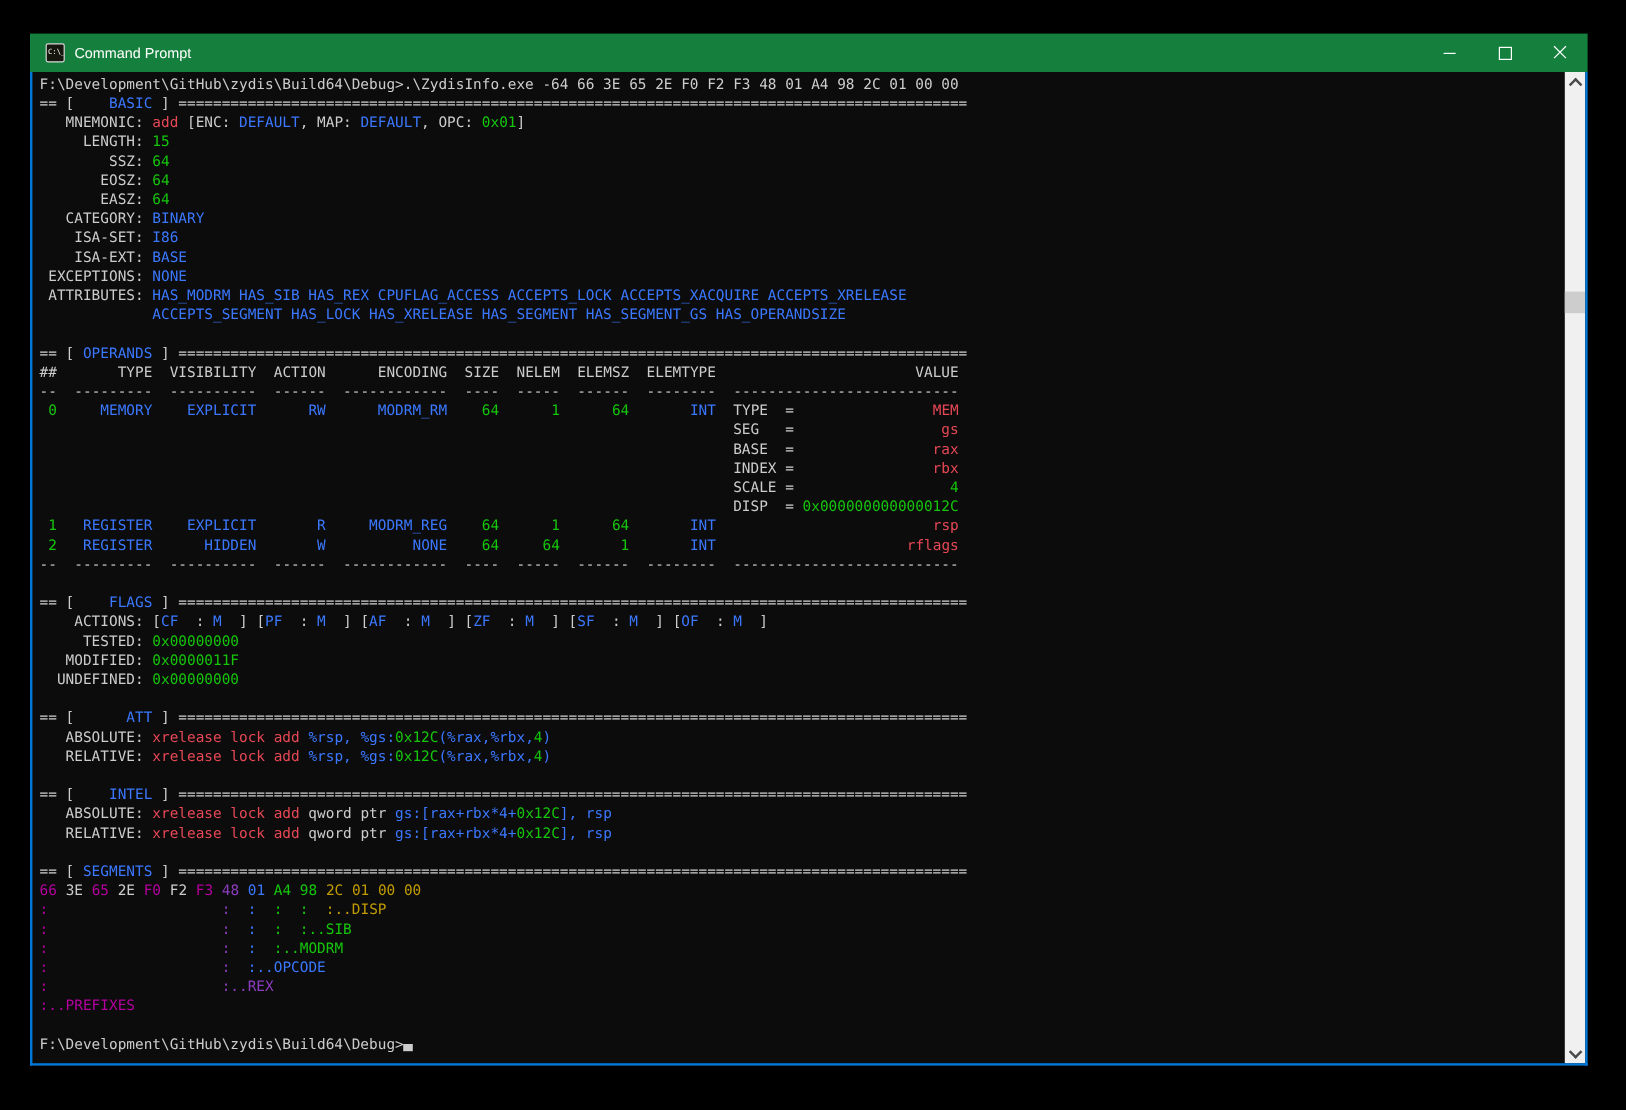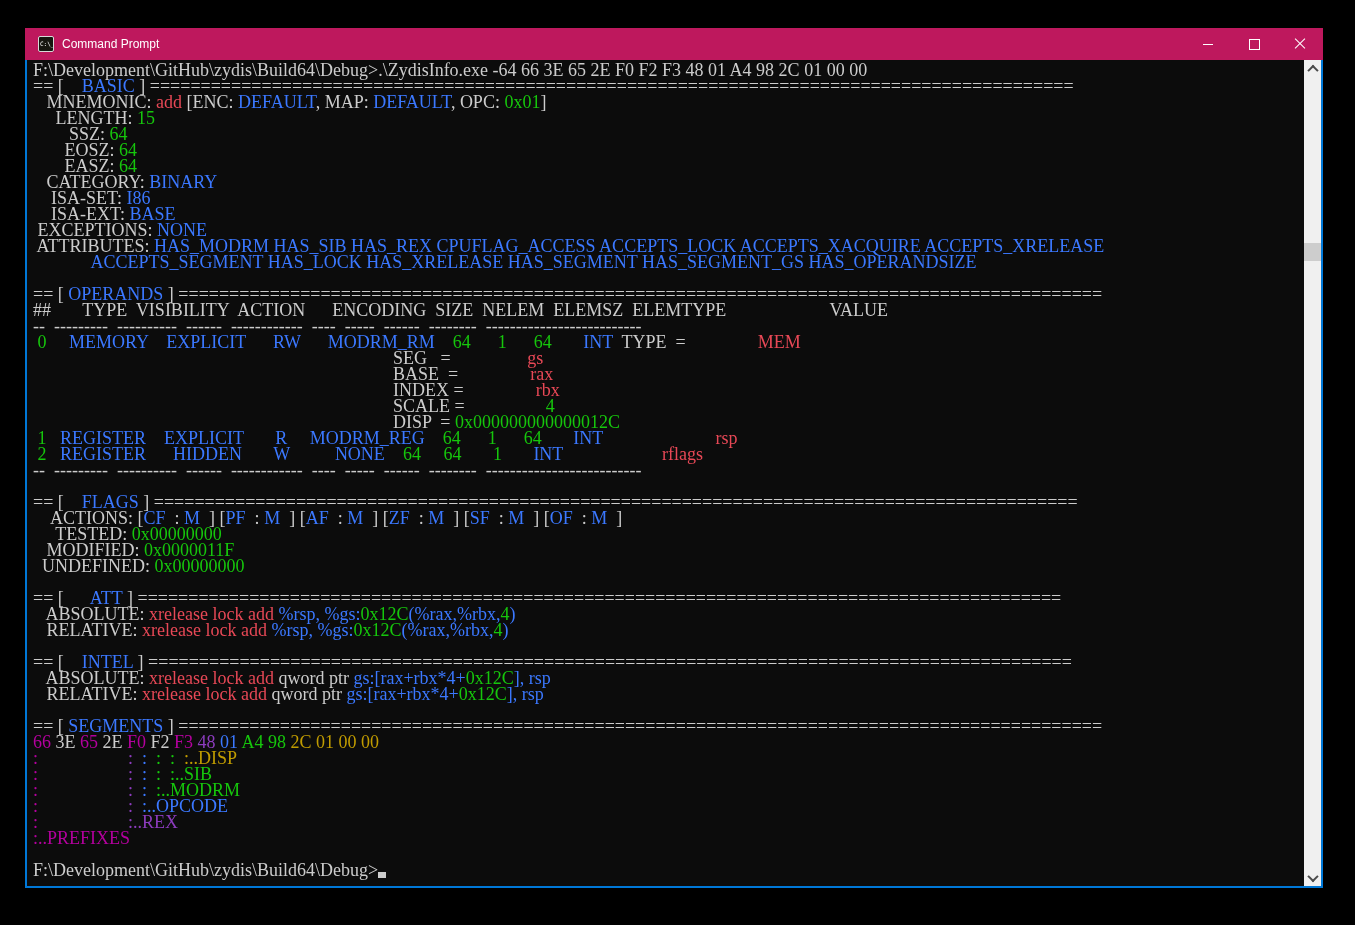--- a/index.html
+++ b/index.html
@@ -1,38 +1,38 @@
 <!DOCTYPE html>
 <html><head>
 <meta charset="utf-8">
 <style>
   html,body{margin:0;padding:0;}
   body{width:1355px;height:925px;background:#000;position:relative;overflow:hidden;
        font-family:"DejaVu Sans Mono",monospace;}
   .window{position:absolute;left:25px;top:28px;width:1298px;height:860px;
           display:flex;flex-direction:column;}
   
-  .titlebar{height:32px;flex:0 0 32px;background:#be185d;display:flex;align-items:center;}
+  .titlebar{height:32px;flex:0 0 32px;background:#15803d;display:flex;align-items:center;}
   .cmd-icon{width:16px;height:16px;margin-left:13px;background:#16160f;border:1px solid #d8d8d8;
             border-radius:2px;box-sizing:border-box;color:#fff;font-size:6px;line-height:14px;
             text-align:left;padding-left:1px;overflow:hidden;font-family:"DejaVu Sans Mono",monospace;}
   .tb-title{color:#ffffff;font:12px "Liberation Sans",sans-serif;margin-left:8px;flex:1;}
   .tb-btn{width:46px;height:32px;display:flex;align-items:center;justify-content:center;}
   .glyph-min{width:10px;height:1px;background:#fff;display:block;}
   .glyph-max{width:9px;height:9px;border:1px solid #fff;display:block;}
   .glyph-close{position:relative;width:12px;height:12px;display:block;}
   .glyph-close::before,.glyph-close::after{content:"";position:absolute;left:-1px;top:5px;
         width:14px;height:1px;background:#fff;}
   .glyph-close::before{transform:rotate(45deg);}
   .glyph-close::after{transform:rotate(-45deg);}
   
   .body-row{flex:1;display:flex;background:#0C0C0C;border:2px solid #0078D7;border-top:none;
             box-sizing:border-box;overflow:hidden;}
-  .console{flex:1;padding:2px 0 0 6px;overflow:hidden;font-size:18px;line-height:16px;
-           white-space:pre;color:#CCCCCC;font-family:Liberation Serif, serif;}
+  .console{flex:1;padding:2px 0 0 6px;overflow:hidden;font-size:12px;line-height:16px;
+           white-space:pre;color:#CCCCCC;}
   .line{height:16px;}
   .cursor{display:inline-block;width:8px;height:6px;background:#CCCCCC;vertical-align:-2px;}
   
   .scrollbar{flex:0 0 17px;background:#F0F0F0;position:relative;}
   .sb-btn{position:absolute;left:0;width:17px;height:17px;display:flex;align-items:center;
           justify-content:center;}
   .sb-up{top:0;}
   .sb-down{bottom:0;}
   .chev{width:6px;height:6px;border-left:2px solid #4a4a4a;border-top:2px solid #4a4a4a;display:block;}
   .chev-up{transform:rotate(45deg) translate(1px,1px);}

